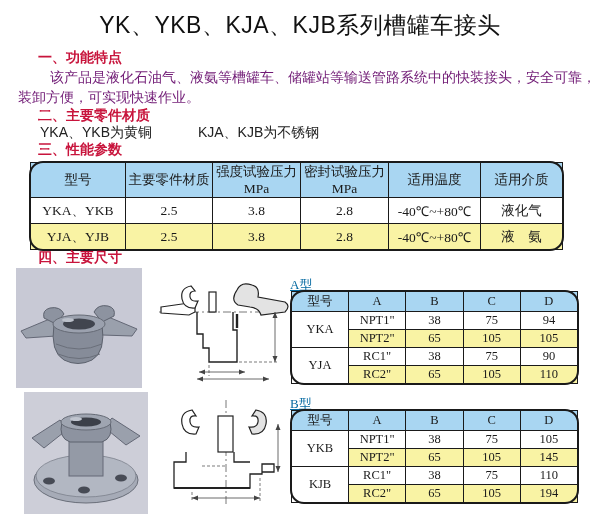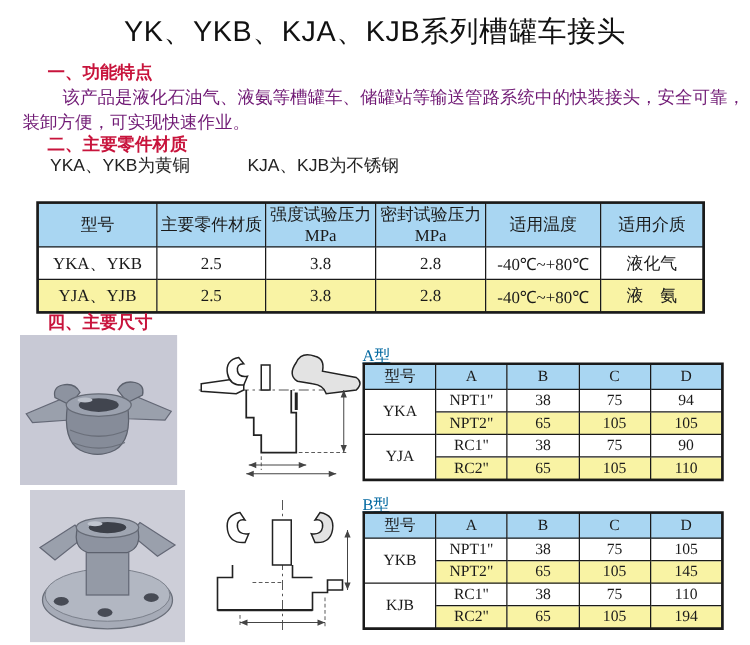--- a/index.html
+++ b/index.html
@@ -43,21 +43,21 @@
   }
   .material-line {
     position: absolute;
     left: 40px; top: 124px; width: 540px;
     font-size: 14px;
     color: #222;
   }
   .material-line .seg2 { margin-left: 42px; }
 
   
-  table { border-collapse: collapse; }
+  table { border-collapse: collapse; border-radius: 13px; }
   #perf-table {
     position: absolute;
     left: 30px; top: 162px; width: 532px;
     font-family: "Liberation Serif", serif;
     font-size: 13.5px;
     table-layout: fixed;
   }
   #perf-table th, #perf-table td {
     border: 1px solid #1a1a1a;
     text-align: center;
@@ -124,20 +124,21 @@
 
   <div id="sec1-head" class="sec-head">一、功能特点</div>
   <div class="body-par">该产品是液化石油气、液氨等槽罐车、储罐站等输送管路系统中的快装接头，安全可靠，装卸方便，可实现快速作业。</div>
 
   <div id="sec2-head" class="sec-head">二、主要零件材质</div>
   <div class="material-line">
     <span class="seg1">YKA、YKB为黄铜</span>
     <span class="seg2">KJA、KJB为不锈钢</span>
   </div>
 
+  <div id="sec3-head" class="sec-head">三、性能参数</div>
 
   <table id="perf-table" class="tbl-outline">
     <colgroup>
       <col style="width:95px">
         <col style="width:87px">
         <col style="width:88px">
       <col style="width:88px">
         <col style="width:92px">
         <col style="width:82px">
     </colgroup>

